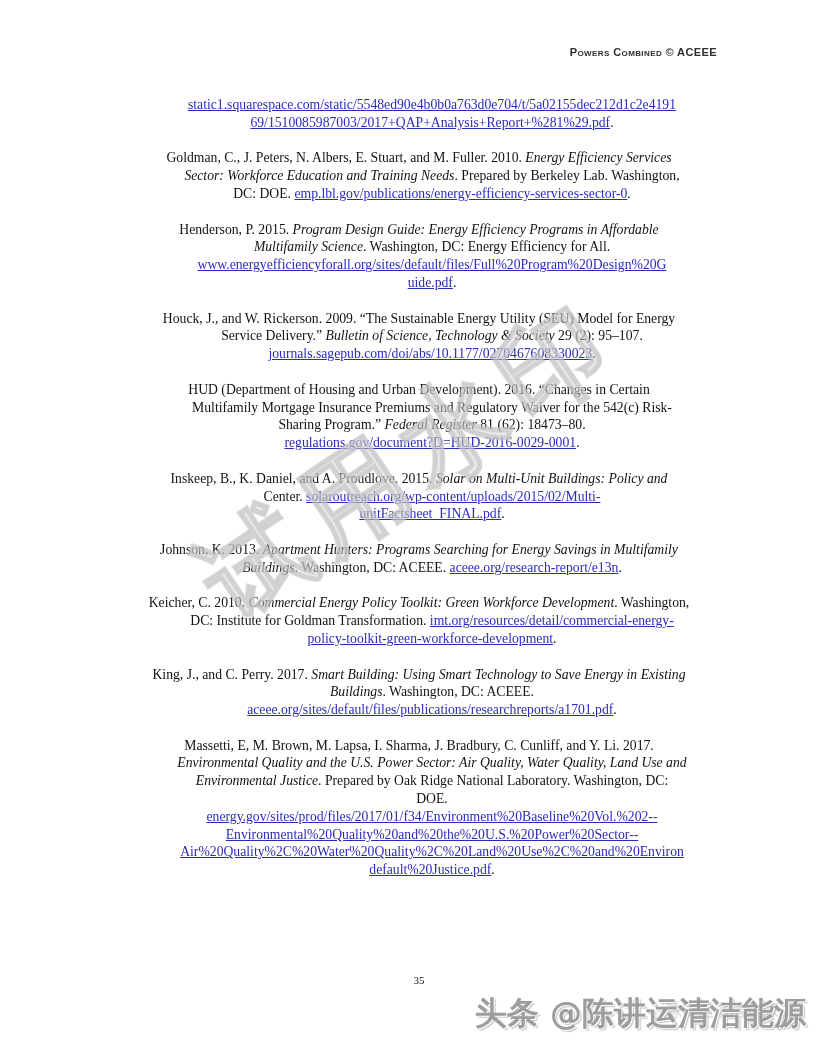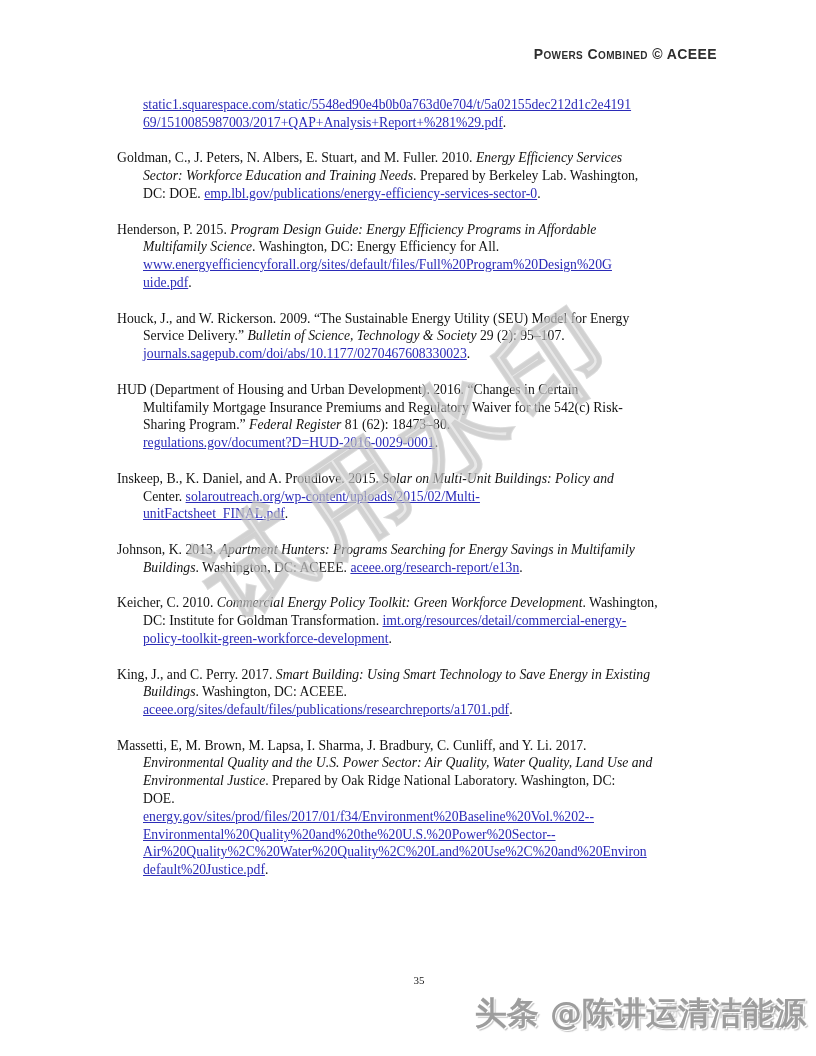--- a/index.html
+++ b/index.html
@@ -12,39 +12,39 @@
   .page {
     position: relative;
     width: 816px; height: 1056px;
     background: #ffffff;
   }
   .running-head {
     position: absolute;
     top: 46px;
     right: 99px;
     font-family: "Liberation Sans", sans-serif;
-    font-size: 14px;
+    font-size: 11px;
     font-weight: bold;
     font-variant: small-caps;
     letter-spacing: 0.4px;
     color: #2e2e2e;
     margin-left: 40px;
   }
   .references {
     position: absolute;
     left: 117px;
     top: 96px;
     width: 604px;
     font-size: 13.7px;
     line-height: 17.8px;
     color: #121212;
     z-index: 1;
   }
   .entry { margin-bottom: 17.8px; }
-  .line  { white-space: pre; }
+  .line  { white-space: pre; text-align: center; }
   .line.cont { margin-left: 26px; }
   .ital  { font-style: italic; }
   .plain { font-style: normal; }
   .lnk {
     color: #2b2bb8;
     text-decoration: underline;
     cursor: pointer;
   }
   .page-number {
     position: absolute;

